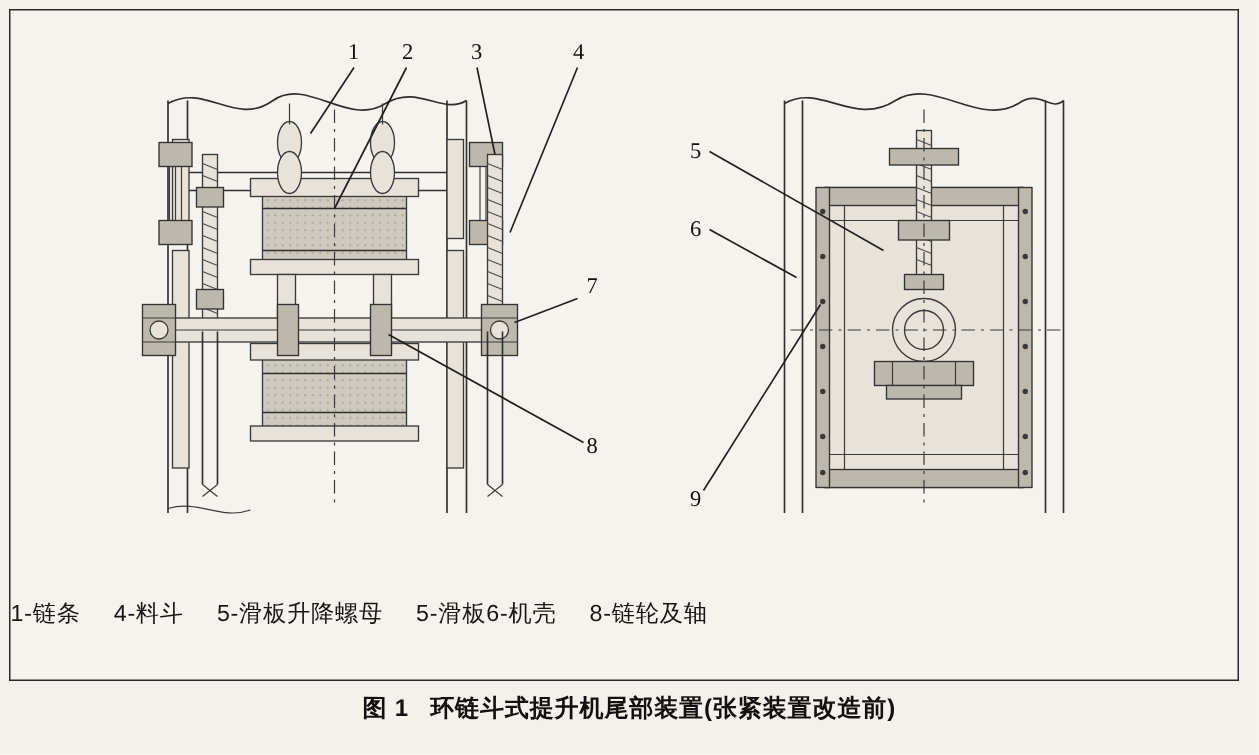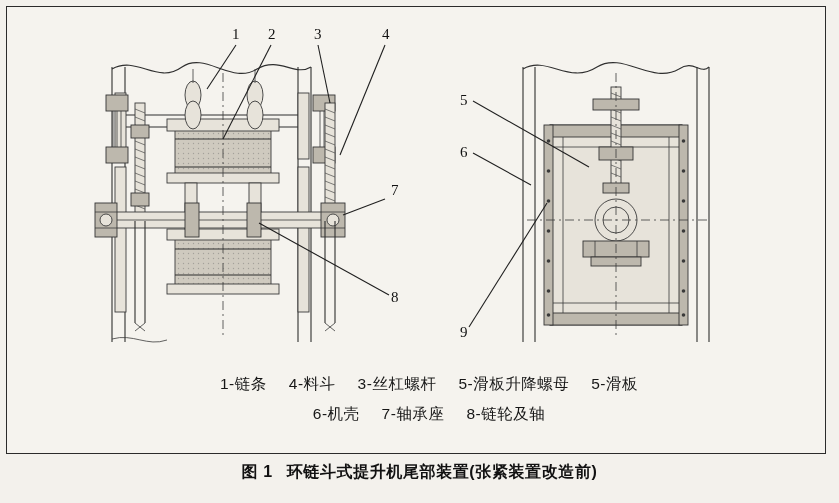--- a/index.html
+++ b/index.html
@@ -32,26 +32,26 @@
   }
   .drawing-area {
     position: absolute;
     left: 0;
     top: 0;
     width: 820px;
     height: 350px;
   }
   .legend {
     position: absolute;
-    left: 12px;
+    left: 0;
     top: 352px;
     width: 820px;
     height: 92px;
     display: flex;
-    flex-direction: column;
+    flex-direction: row;
     align-items: center;
     justify-content: flex-start;
     padding-top: 10px;
     box-sizing: border-box;
   }
   .legend-row {
     display: flex;
     flex-direction: row;
     align-items: center;
     justify-content: center;
@@ -339,27 +339,25 @@
           <text class="num" x="453" y="330">9</text>
         </g>
 
       </svg>
     </div>
 
     <div class="legend">
       <div class="legend-row">
         <span class="legend-item">1-链条</span>
         <span class="legend-item">4-料斗</span>
-        <span class="legend-item">3-丝杠螺杆</span>
         <span class="legend-item">5-滑板升降螺母</span>
         <span class="legend-item">5-滑板</span>
       </div>
       <div class="legend-row">
         <span class="legend-item">6-机壳</span>
-        <span class="legend-item">7-轴承座</span>
         <span class="legend-item">8-链轮及轴</span>
       </div>
     </div>
 
   </div>
 
   <div class="caption">
     <span class="cap-no">图 1</span><span>环链斗式提升机尾部装置(张紧装置改造前)</span>
   </div>
 

